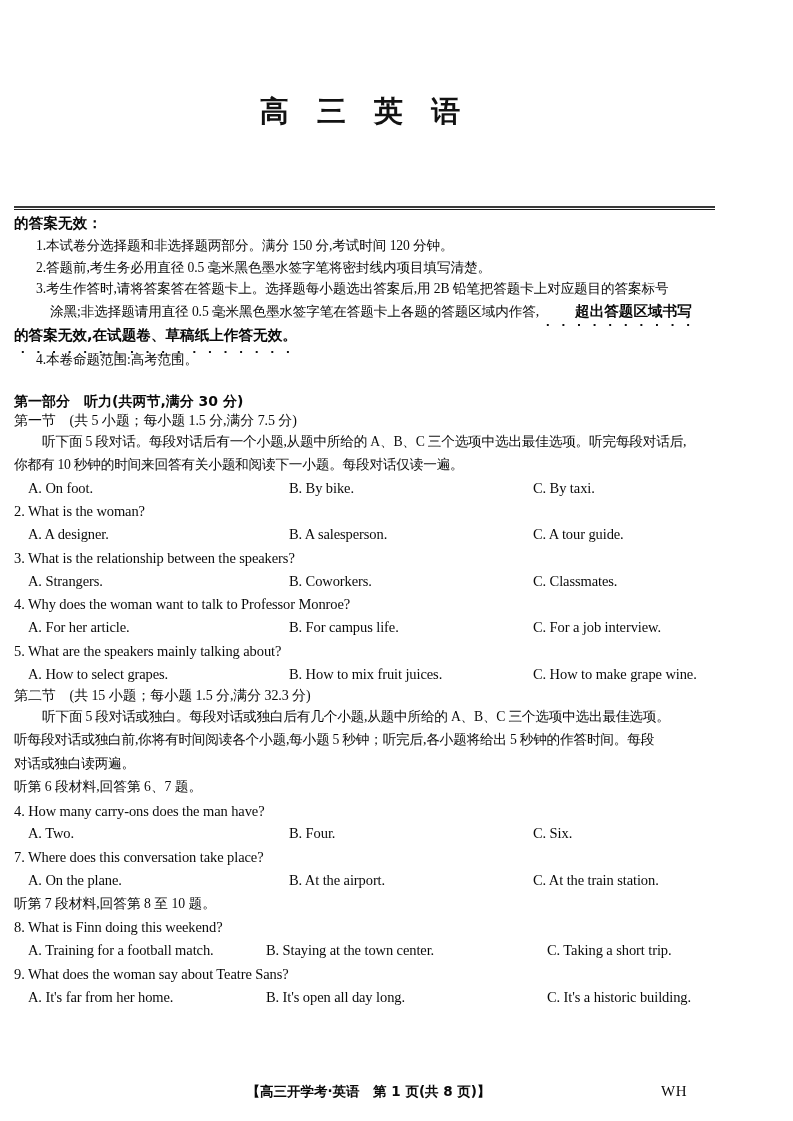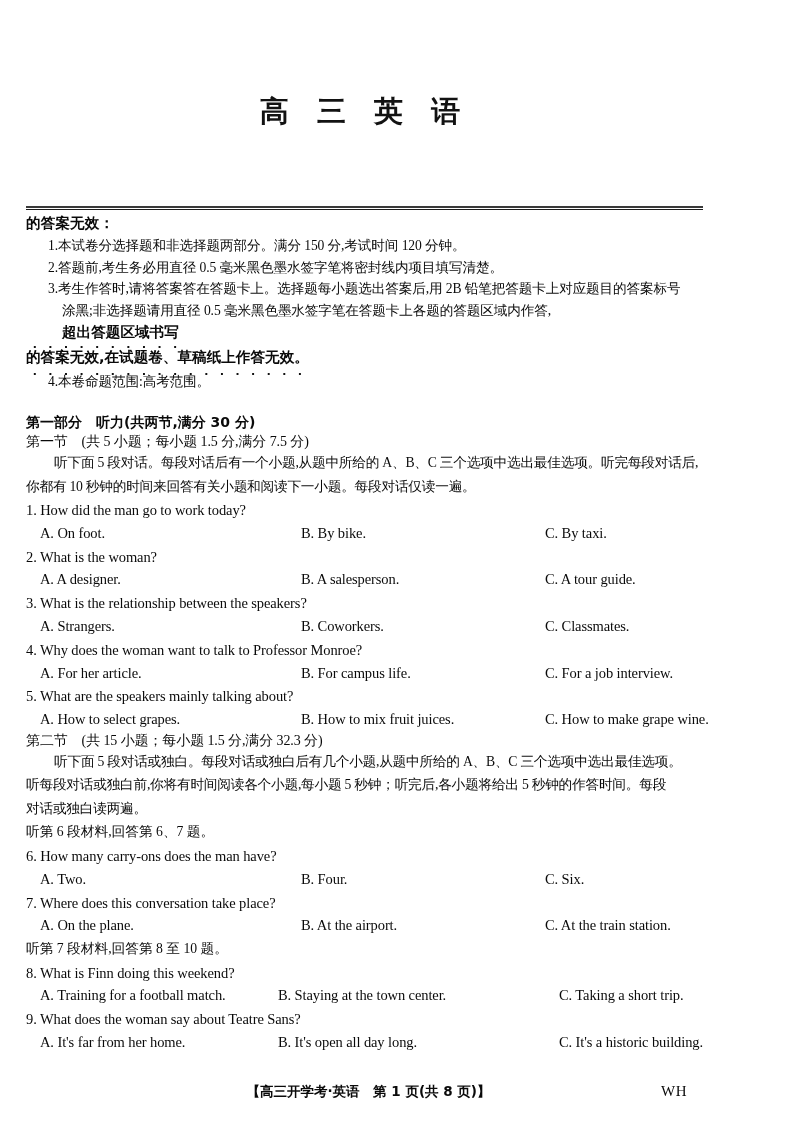--- a/index.html
+++ b/index.html
@@ -13,21 +13,21 @@
   body {
     font-family: "Liberation Serif", "DejaVu Serif", serif;
     color: #0a0a0a;
     position: relative;
     overflow: hidden;
   }
 
   .page {
     width: 729px;
     height: 1121px;
-    padding: 0 26px;
+    padding: 0 14px;
     position: relative;
   }
 
   
   .doc-title {
     text-align: center;
     font-family: "DejaVu Serif", "Liberation Serif", serif;
     font-weight: bold;
     font-size: 29px;
     letter-spacing: 9px;
@@ -204,21 +204,20 @@
     <div class="notice-item cont"><span>涂黑;非选择题请用直径 0.5 毫米黑色墨水签字笔在答题卡上各题的答题区域内作答,</span><span class="em-bold dotted">超出答题区域书写</span></div>
     <div class="notice-item flow bigline"><span class="em-bold dotted">的答案无效,在试题卷、草稿纸上作答无效。</span></div>
     <div class="notice-item">4.本卷命题范围:高考范围。</div>
   </div>
 
   <div class="part-heading">第一部分　听力(共两节,满分 30 分)</div>
   <div class="section-heading">第一节　(共 5 小题；每小题 1.5 分,满分 7.5 分)</div>
   <div class="instructions">听下面 5 段对话。每段对话后有一个小题,从题中所给的 A、B、C 三个选项中选出最佳选项。听完每段对话后,</div>
   <div class="instructions noindent">你都有 10 秒钟的时间来回答有关小题和阅读下一小题。每段对话仅读一遍。</div>
 
-  <div class="q-stem">1. How did the man go to work today?</div>
   <div class="q-options">
     <span class="opt opt-a">A. On foot.</span>
     <span class="opt opt-b">B. By bike.</span>
     <span class="opt opt-c">C. By taxi.</span>
   </div>
 
   <div class="q-stem">2. What is the woman?</div>
   <div class="q-options">
     <span class="opt opt-a">A. A designer.</span>
     <span class="opt opt-b">B. A salesperson.</span>
@@ -246,21 +245,21 @@
     <span class="opt opt-c">C. How to make grape wine.</span>
   </div>
 
   <div class="section-heading">第二节　(共 15 小题；每小题 1.5 分,满分 32.3 分)</div>
   <div class="instructions">听下面 5 段对话或独白。每段对话或独白后有几个小题,从题中所给的 A、B、C 三个选项中选出最佳选项。</div>
   <div class="instructions noindent">听每段对话或独白前,你将有时间阅读各个小题,每小题 5 秒钟；听完后,各小题将给出 5 秒钟的作答时间。每段</div>
   <div class="instructions noindent">对话或独白读两遍。</div>
 
   <div class="material-line">听第 6 段材料,回答第 6、7 题。</div>
 
-  <div class="q-stem">6. How many carry-ons does the man have?</div>
+  <div class="q-stem">4. How many carry-ons does the man have?</div>
   <div class="q-options">
     <span class="opt opt-a">A. Two.</span>
     <span class="opt opt-b">B. Four.</span>
     <span class="opt opt-c">C. Six.</span>
   </div>
 
   <div class="q-stem">7. Where does this conversation take place?</div>
   <div class="q-options">
     <span class="opt opt-a">A. On the plane.</span>
     <span class="opt opt-b">B. At the airport.</span>

